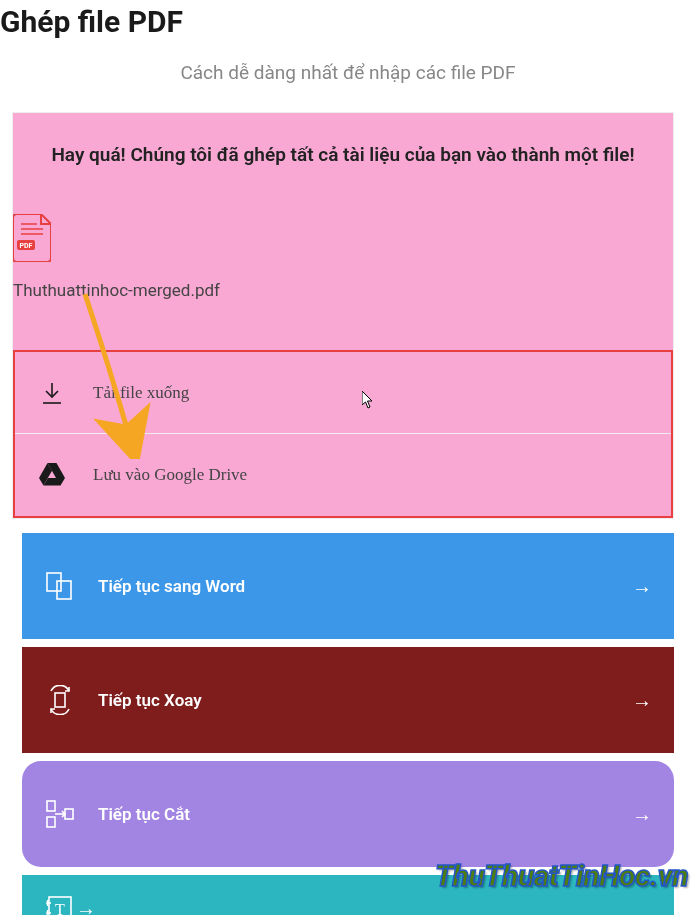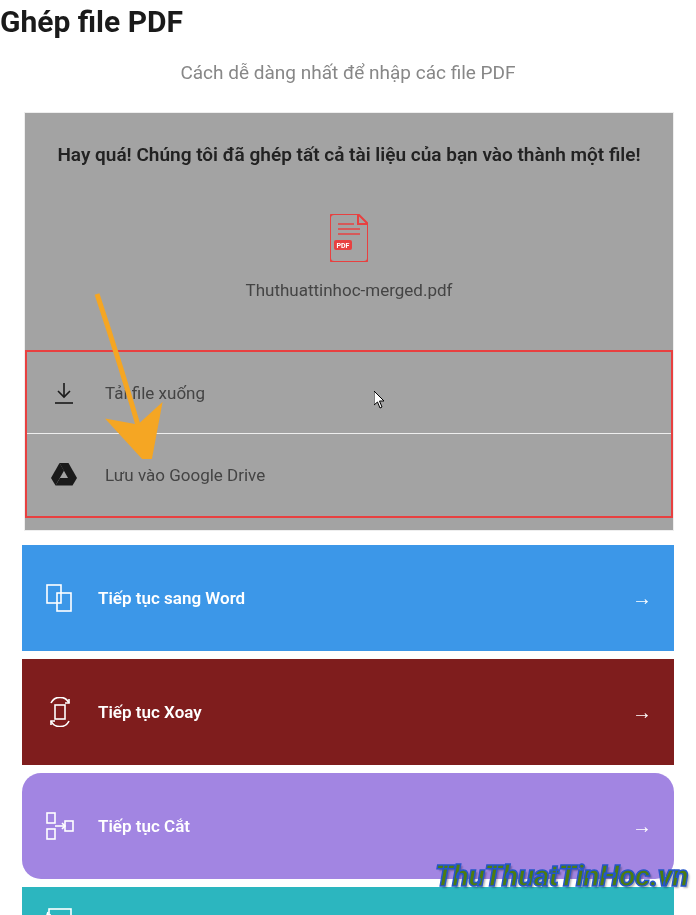--- a/index.html
+++ b/index.html
@@ -19,35 +19,35 @@
       padding-top: 4px;
     }
     .page-subtitle {
       text-align: center;
       font-size: 19px;
       color: #878787;
       margin-top: 22px;
       font-weight: 400;
     }
     .main-card {
-      margin: 28px 22px 0 24px;
-      background: #a3a3a3;
+      margin: 28px 22px 0 12px;
+      background: #f9a8d4;
       border: 1px solid #eeeeee;
-      padding: 30px 0 12px 0;
+      padding: 30px 0 0 0;
       position: relative;
     }
     .success-msg {
       text-align: center;
       font-size: 19px;
       font-weight: 600;
       color: #222;
       padding: 0 20px;
     }
     .file-block {
-      text-align: center;
+      text-align: left;
       margin-top: 48px;
     }
     .pdf-icon {
       display: inline-block;
     }
     .file-name {
       font-size: 17px;
       color: #444;
       margin-top: 14px;
       font-weight: 400;
@@ -64,20 +64,21 @@
     .arrow-overlay {
       position: absolute;
       left: 62px;
       top: 176px;
       z-index: 4;
       pointer-events: none;
     }
     .action-list {
       margin-top: 50px;
       border: 2px solid #e84040;
+      font-family: Liberation Serif, serif;
     }
     .action-row {
       display: flex;
       align-items: center;
       height: 82px;
       padding: 0 22px;
       border-bottom: 1px solid #eeeeee;
       cursor: pointer;
     }
     .action-row:last-child { border-bottom: none; }

